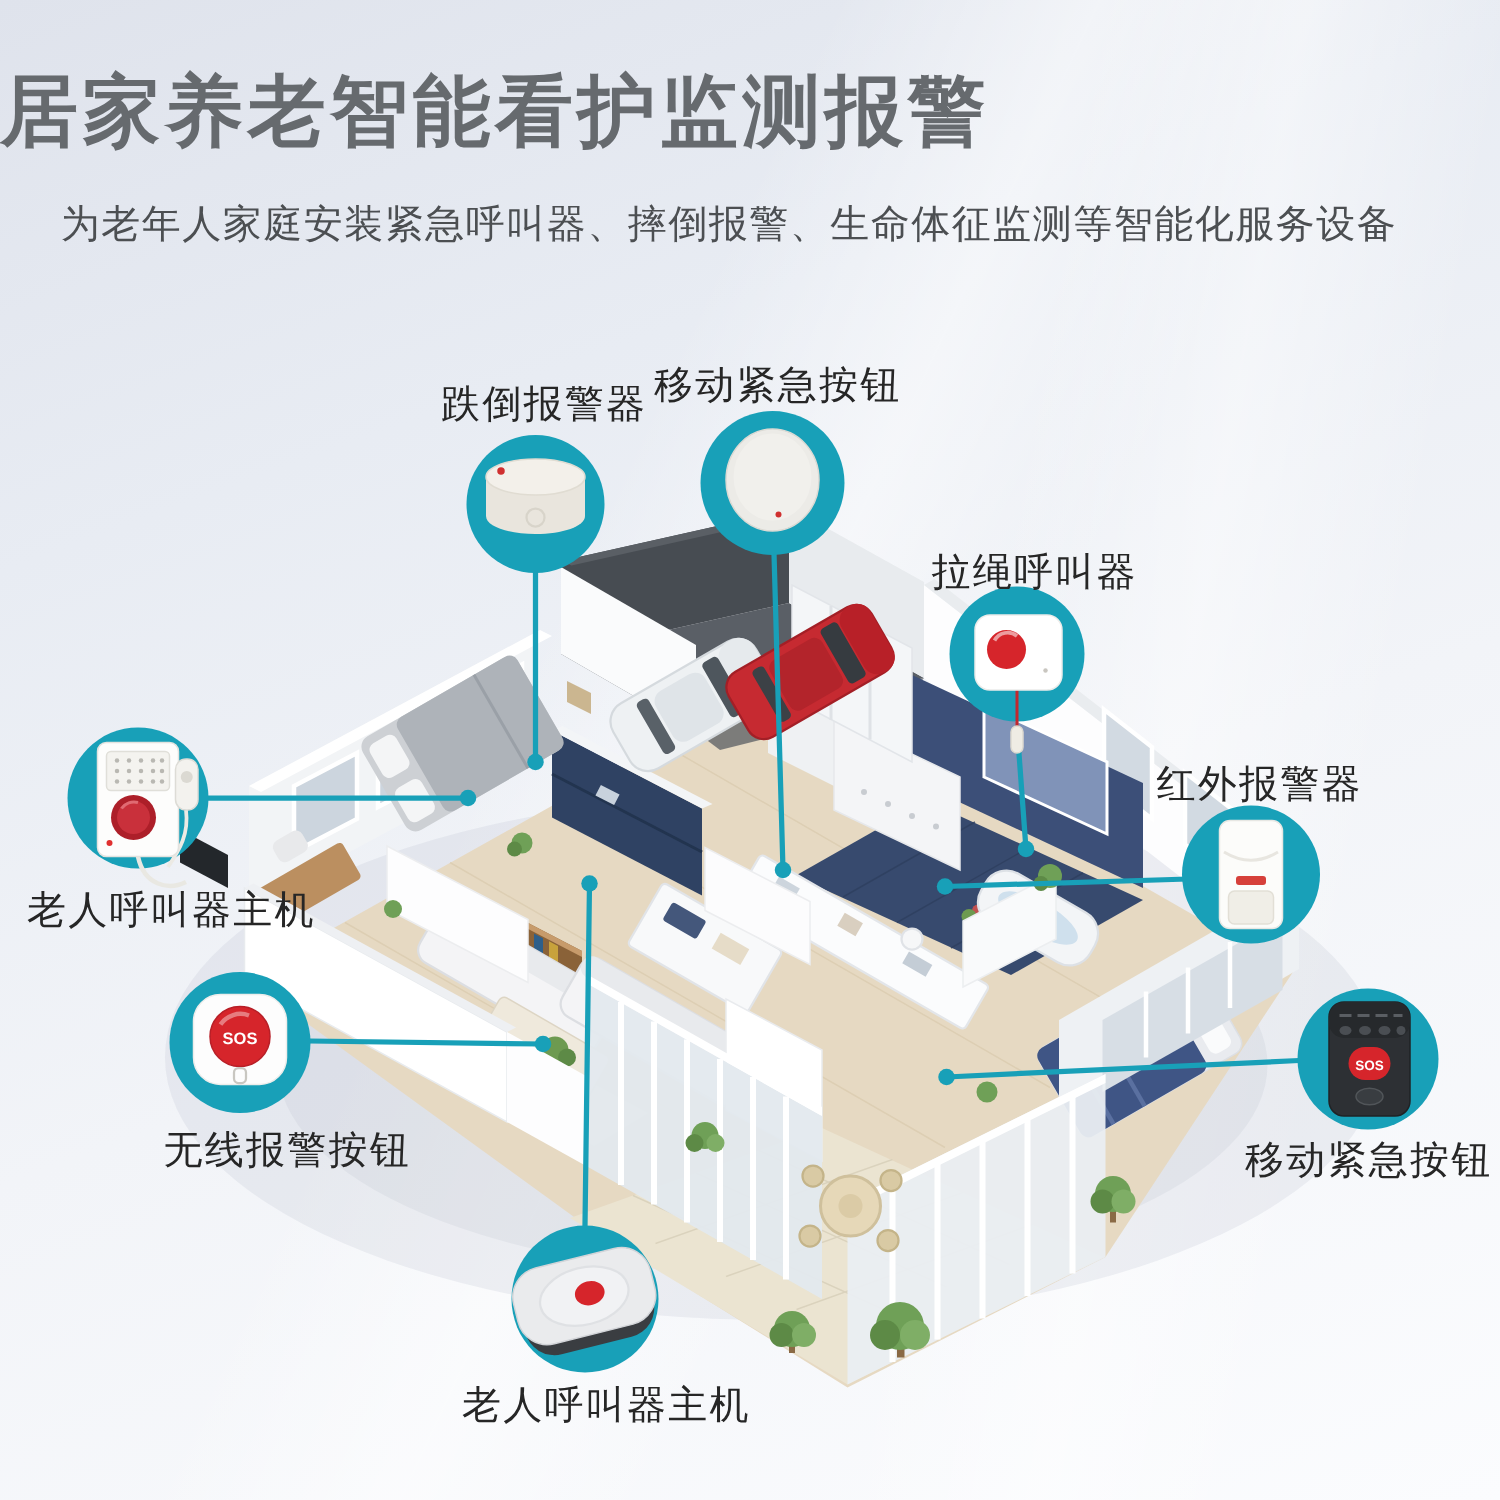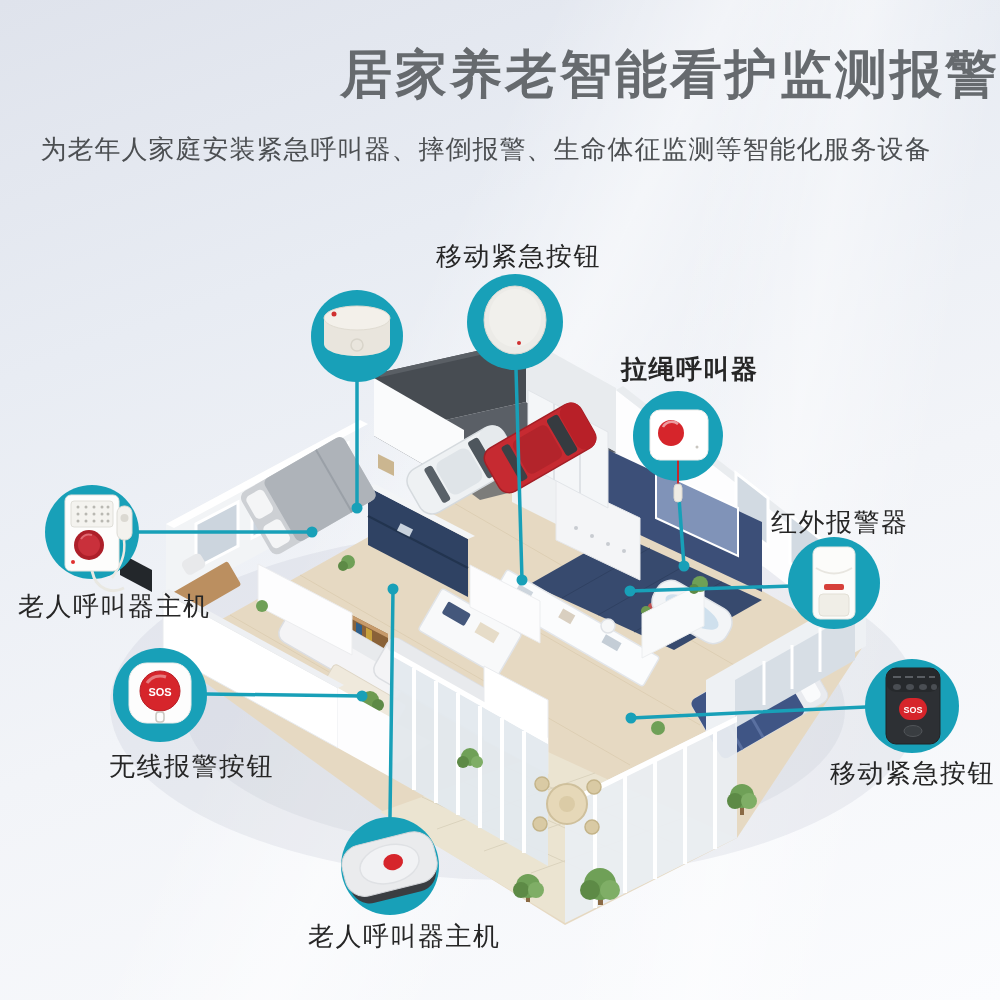--- a/index.html
+++ b/index.html
@@ -3,29 +3,29 @@
 <meta charset="utf-8">
 <style>
   html,body{margin:0;padding:0;}
   .page{position:relative;width:1000px;height:1000px;overflow:hidden;
     background:linear-gradient(160deg,#dfe3ec 0%,#e8ecf3 28%,#f2f4f8 58%,#fbfcfe 100%);
     font-family:"Liberation Sans","DejaVu Sans",sans-serif;}
   .streak{position:absolute;inset:0;pointer-events:none;
     background:linear-gradient(115deg,rgba(255,255,255,0) 38%,rgba(255,255,255,.5) 50%,rgba(255,255,255,0) 62%);}
   .streak2{position:absolute;inset:0;pointer-events:none;
     background:linear-gradient(100deg,rgba(255,255,255,0) 62%,rgba(255,255,255,.45) 74%,rgba(255,255,255,0) 86%);}
-  .title{position:absolute;left:0;top:40px;width:1000px;text-align:right;
+  .title{position:absolute;left:0;top:40px;width:1000px;text-align:left;
     font-size:52px;font-weight:700;color:#666a6e;letter-spacing:3px;}
   .subtitle{position:absolute;left:0;top:132px;width:972px;text-align:center;
     font-size:26px;font-weight:500;color:#4c4f52;letter-spacing:1px;}
   .scene{position:absolute;left:0;top:0;}
   .callout-label{position:absolute;font-size:26px;font-weight:500;color:#262626;letter-spacing:1.5px;white-space:nowrap;}
   #lbl-fall{left:294px;top:252px;}
   #lbl-presence{left:436px;top:239px;}
-  #lbl-pullcord{left:621px;top:352px;font-weight:bold;}
+  #lbl-pullcord{left:621px;top:364px;}
   #lbl-infrared{left:771px;top:505px;}
   #lbl-mobile{left:830px;top:756px;}
   #lbl-host-left{left:18px;top:589px;}
   #lbl-wireless{left:90px;top:749px;margin-left:19px;}
   #lbl-host-bottom{left:308px;top:919px;}
 </style>
 </head>
 <body>
 
 <div class="page">
@@ -412,20 +412,21 @@
       <circle cx="390" cy="866" r="49" fill="#18a0b8"></circle>
       <g transform="translate(390,866) rotate(-14)">
         <rect x="-44" y="-18" width="88" height="50" rx="20" fill="#3a3d41"></rect>
         <rect x="-47" y="-28" width="94" height="52" rx="20" fill="#eaebed" stroke="#d2d4d8" stroke-width="1"></rect>
         <ellipse cx="0" cy="-2" rx="30" ry="19" fill="#f1f2f4" stroke="#dfe1e4" stroke-width="1.5"></ellipse>
         <ellipse cx="4" cy="-3" rx="10" ry="8" fill="#d6252b"></ellipse>
       </g>
     </g>
   </svg>
 
+  <div class="callout-label" id="lbl-fall">跌倒报警器</div>
   <div class="callout-label" id="lbl-presence">移动紧急按钮</div>
   <div class="callout-label" id="lbl-pullcord">拉绳呼叫器</div>
   <div class="callout-label" id="lbl-mobile">移动紧急按钮</div>
   <div class="callout-label" id="lbl-infrared">红外报警器</div>
   <div class="callout-label" id="lbl-host-left">老人呼叫器主机</div>
   <div class="callout-label" id="lbl-wireless">无线报警按钮</div>
   <div class="callout-label" id="lbl-host-bottom">老人呼叫器主机</div>
 </div>
 
 </body></html>

